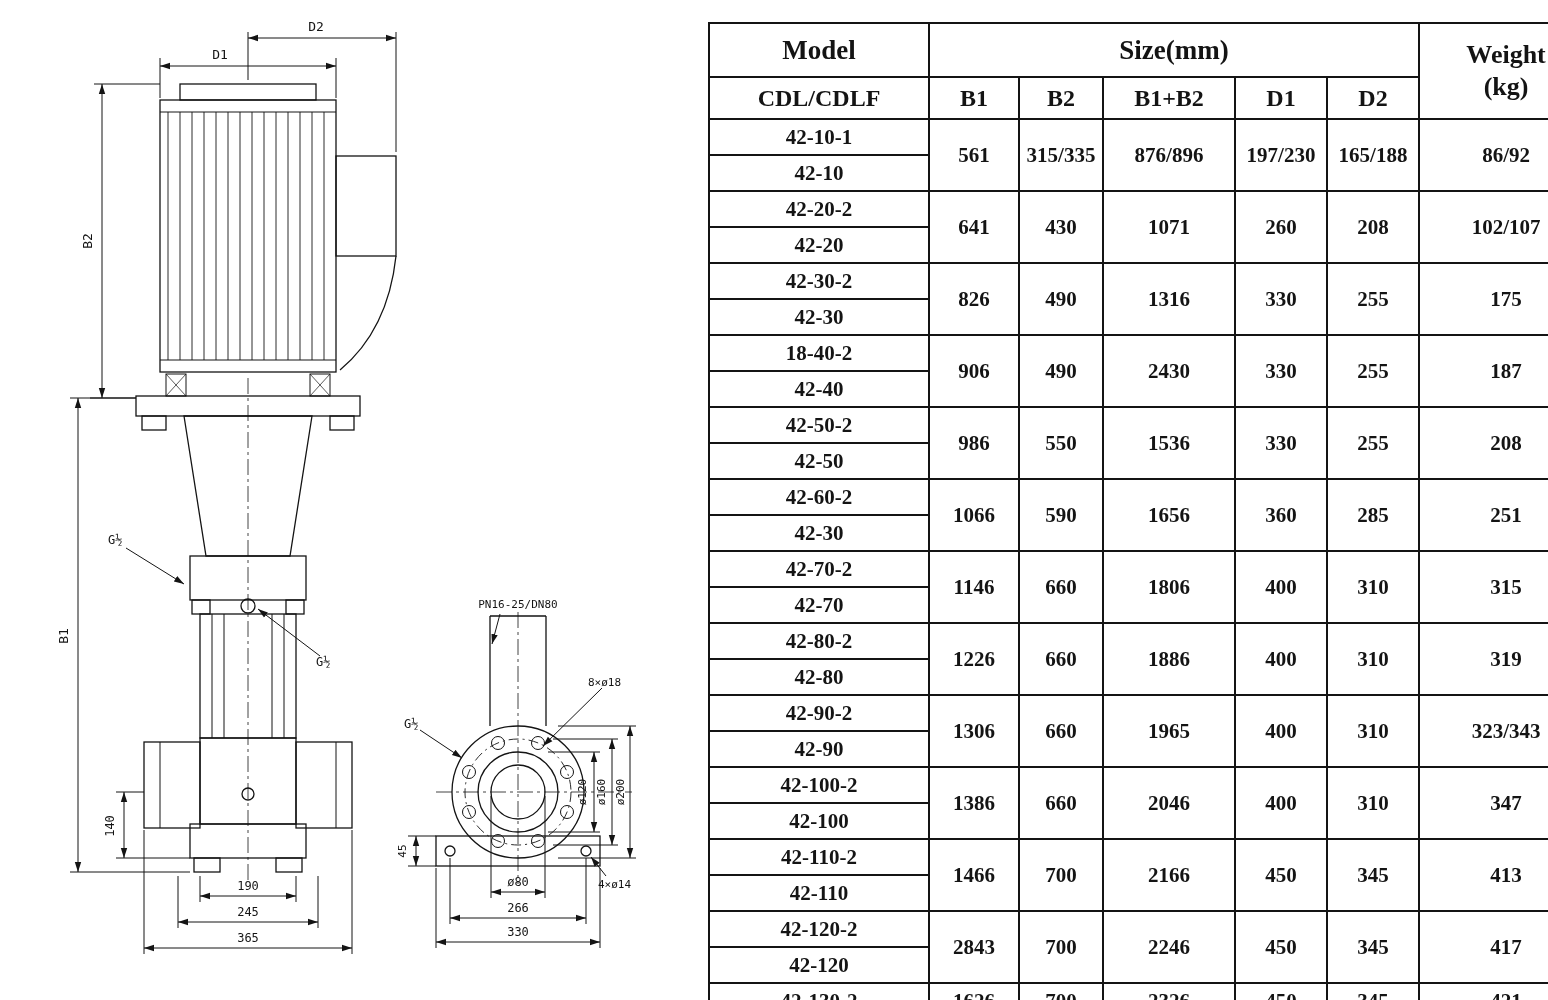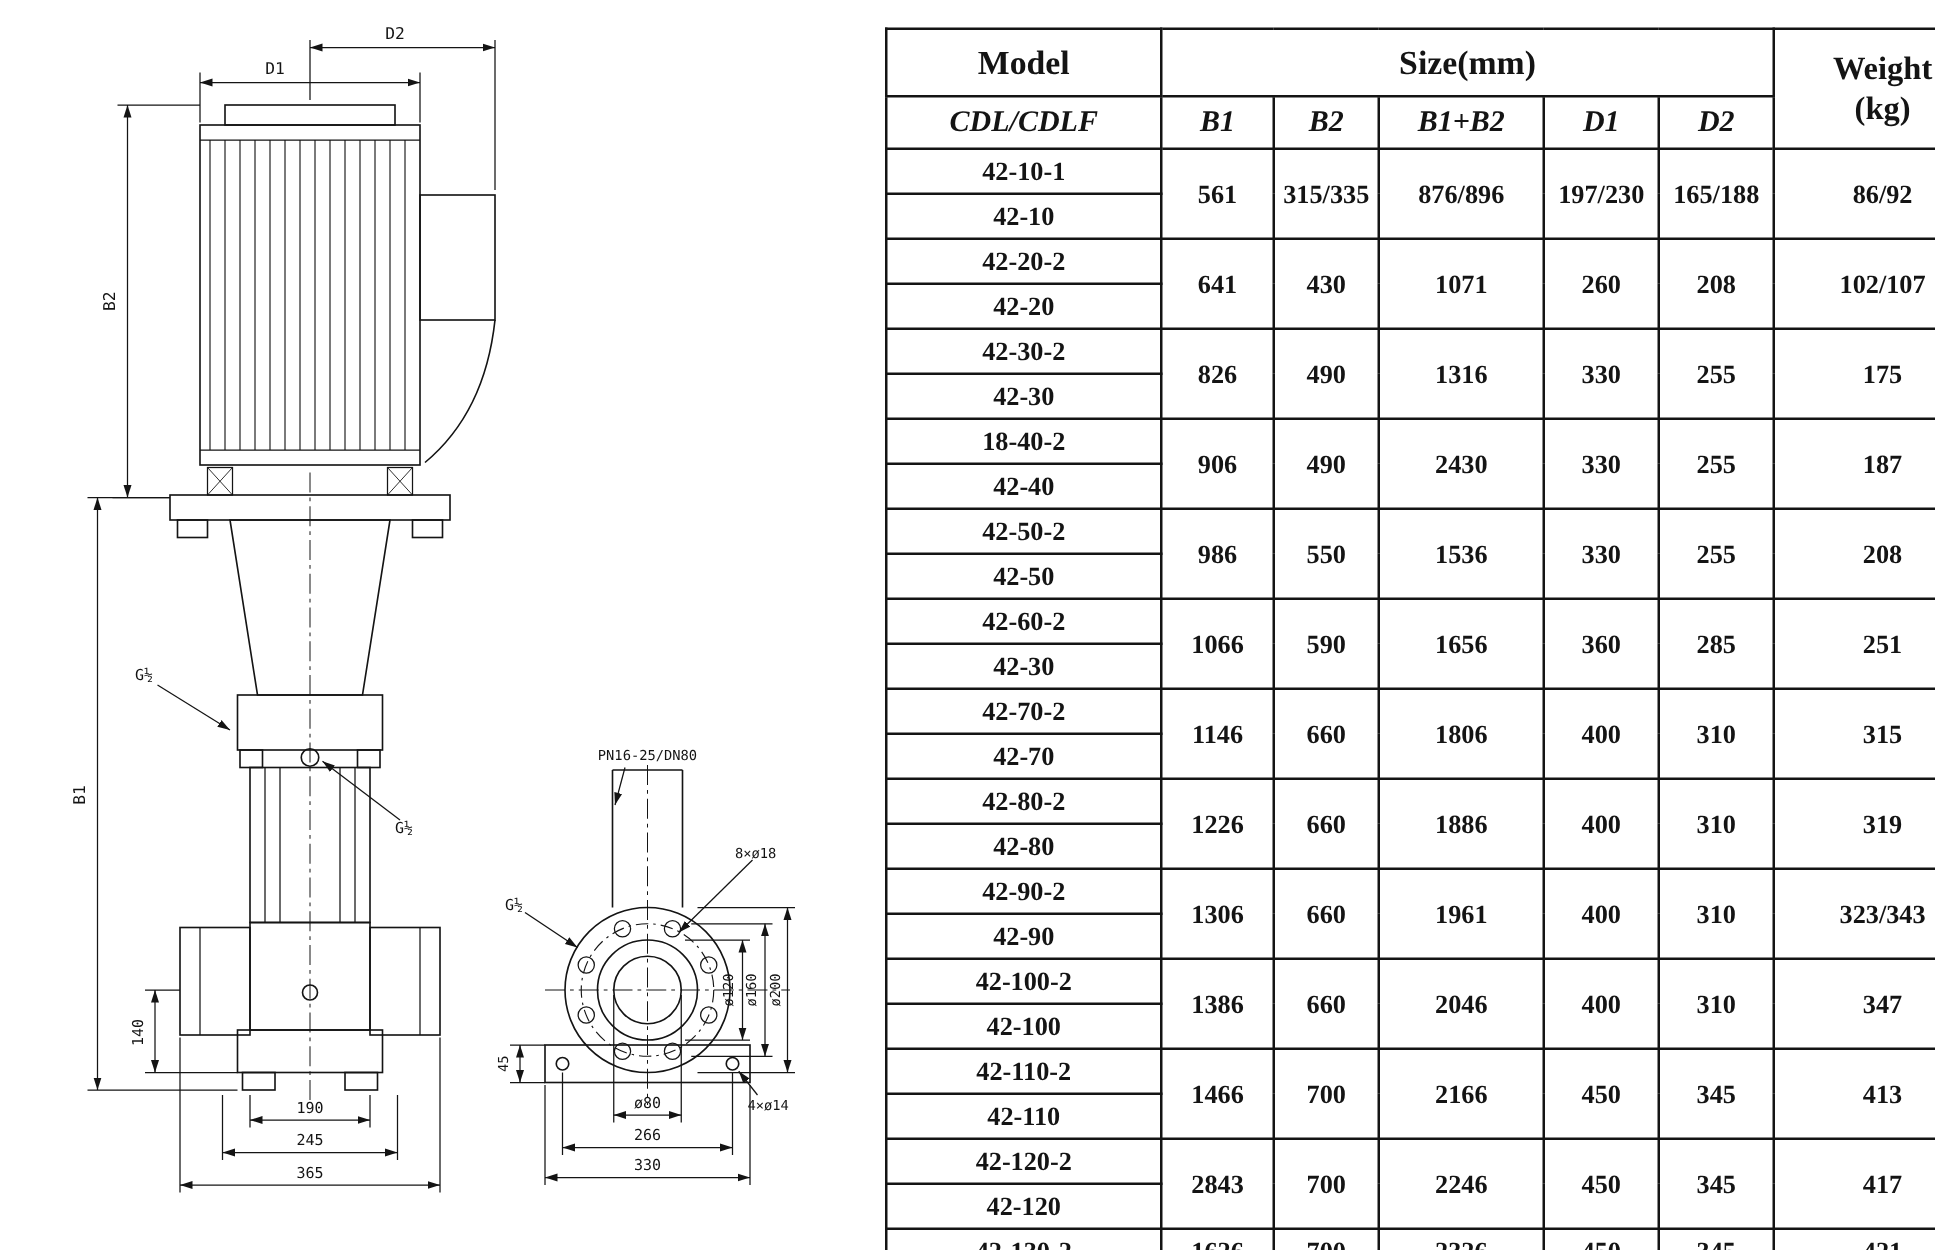--- a/index.html
+++ b/index.html
@@ -4,21 +4,21 @@
 <style>
   html,body{margin:0;padding:0;background:#ffffff;}
   .page{position:relative;width:1548px;height:1000px;background:#fff;overflow:hidden;
         font-family:"Liberation Serif",serif;color:#111;margin-left:48px;}
   .drawing{position:absolute;left:0;top:0;}
   .table-wrap{position:absolute;left:660px;top:22px;}
   table{border-collapse:collapse;table-layout:fixed;width:884px;}
   th,td{border:2px solid #141414;text-align:center;vertical-align:middle;
         font-weight:bold;color:#141414;padding:0;overflow:hidden;white-space:nowrap;}
   th.h1{font-size:27px;height:52px;font-weight:bold;text-align:center;}
-  th.h2{font-size:24px;height:40px;font-style:italic;}
+  th.h2{font-size:24px;height:40px;}
   th.weight{font-size:26px;line-height:1.25;}
   td{font-size:21px;height:34px;}
   svg text{font-family:"DejaVu Sans Mono",monospace;}
 </style>
 </head>
 <body>
 
 <div class="page">
 
   <svg class="drawing" width="660" height="1000" viewBox="0 0 660 1000">
@@ -356,21 +356,21 @@
             <td rowspan="2">310</td>
             <td rowspan="2">319</td>
           </tr>
           <tr>
             <td>42-80</td>
           </tr>
           <tr>
             <td>42-90-2</td>
             <td rowspan="2">1306</td>
             <td rowspan="2">660</td>
-            <td rowspan="2">1961</td>
+            <td rowspan="2">1965</td>
             <td rowspan="2">400</td>
             <td rowspan="2">310</td>
             <td rowspan="2">323/343</td>
           </tr>
           <tr>
             <td>42-90</td>
           </tr>
           <tr>
             <td>42-100-2</td>
             <td rowspan="2">1386</td>

